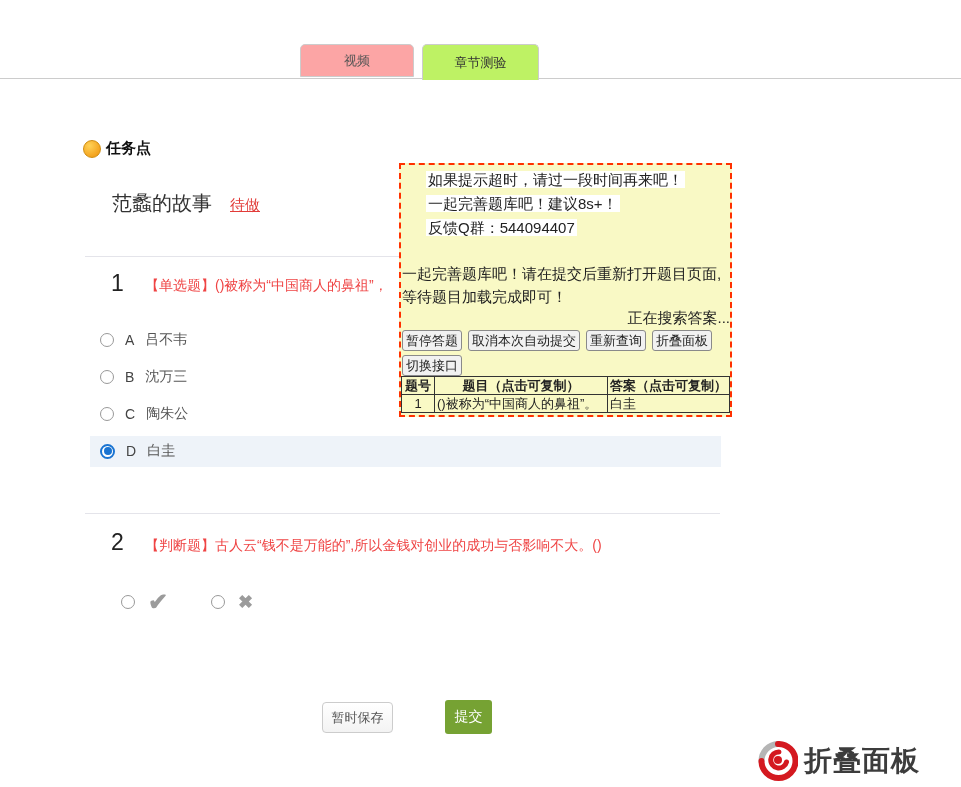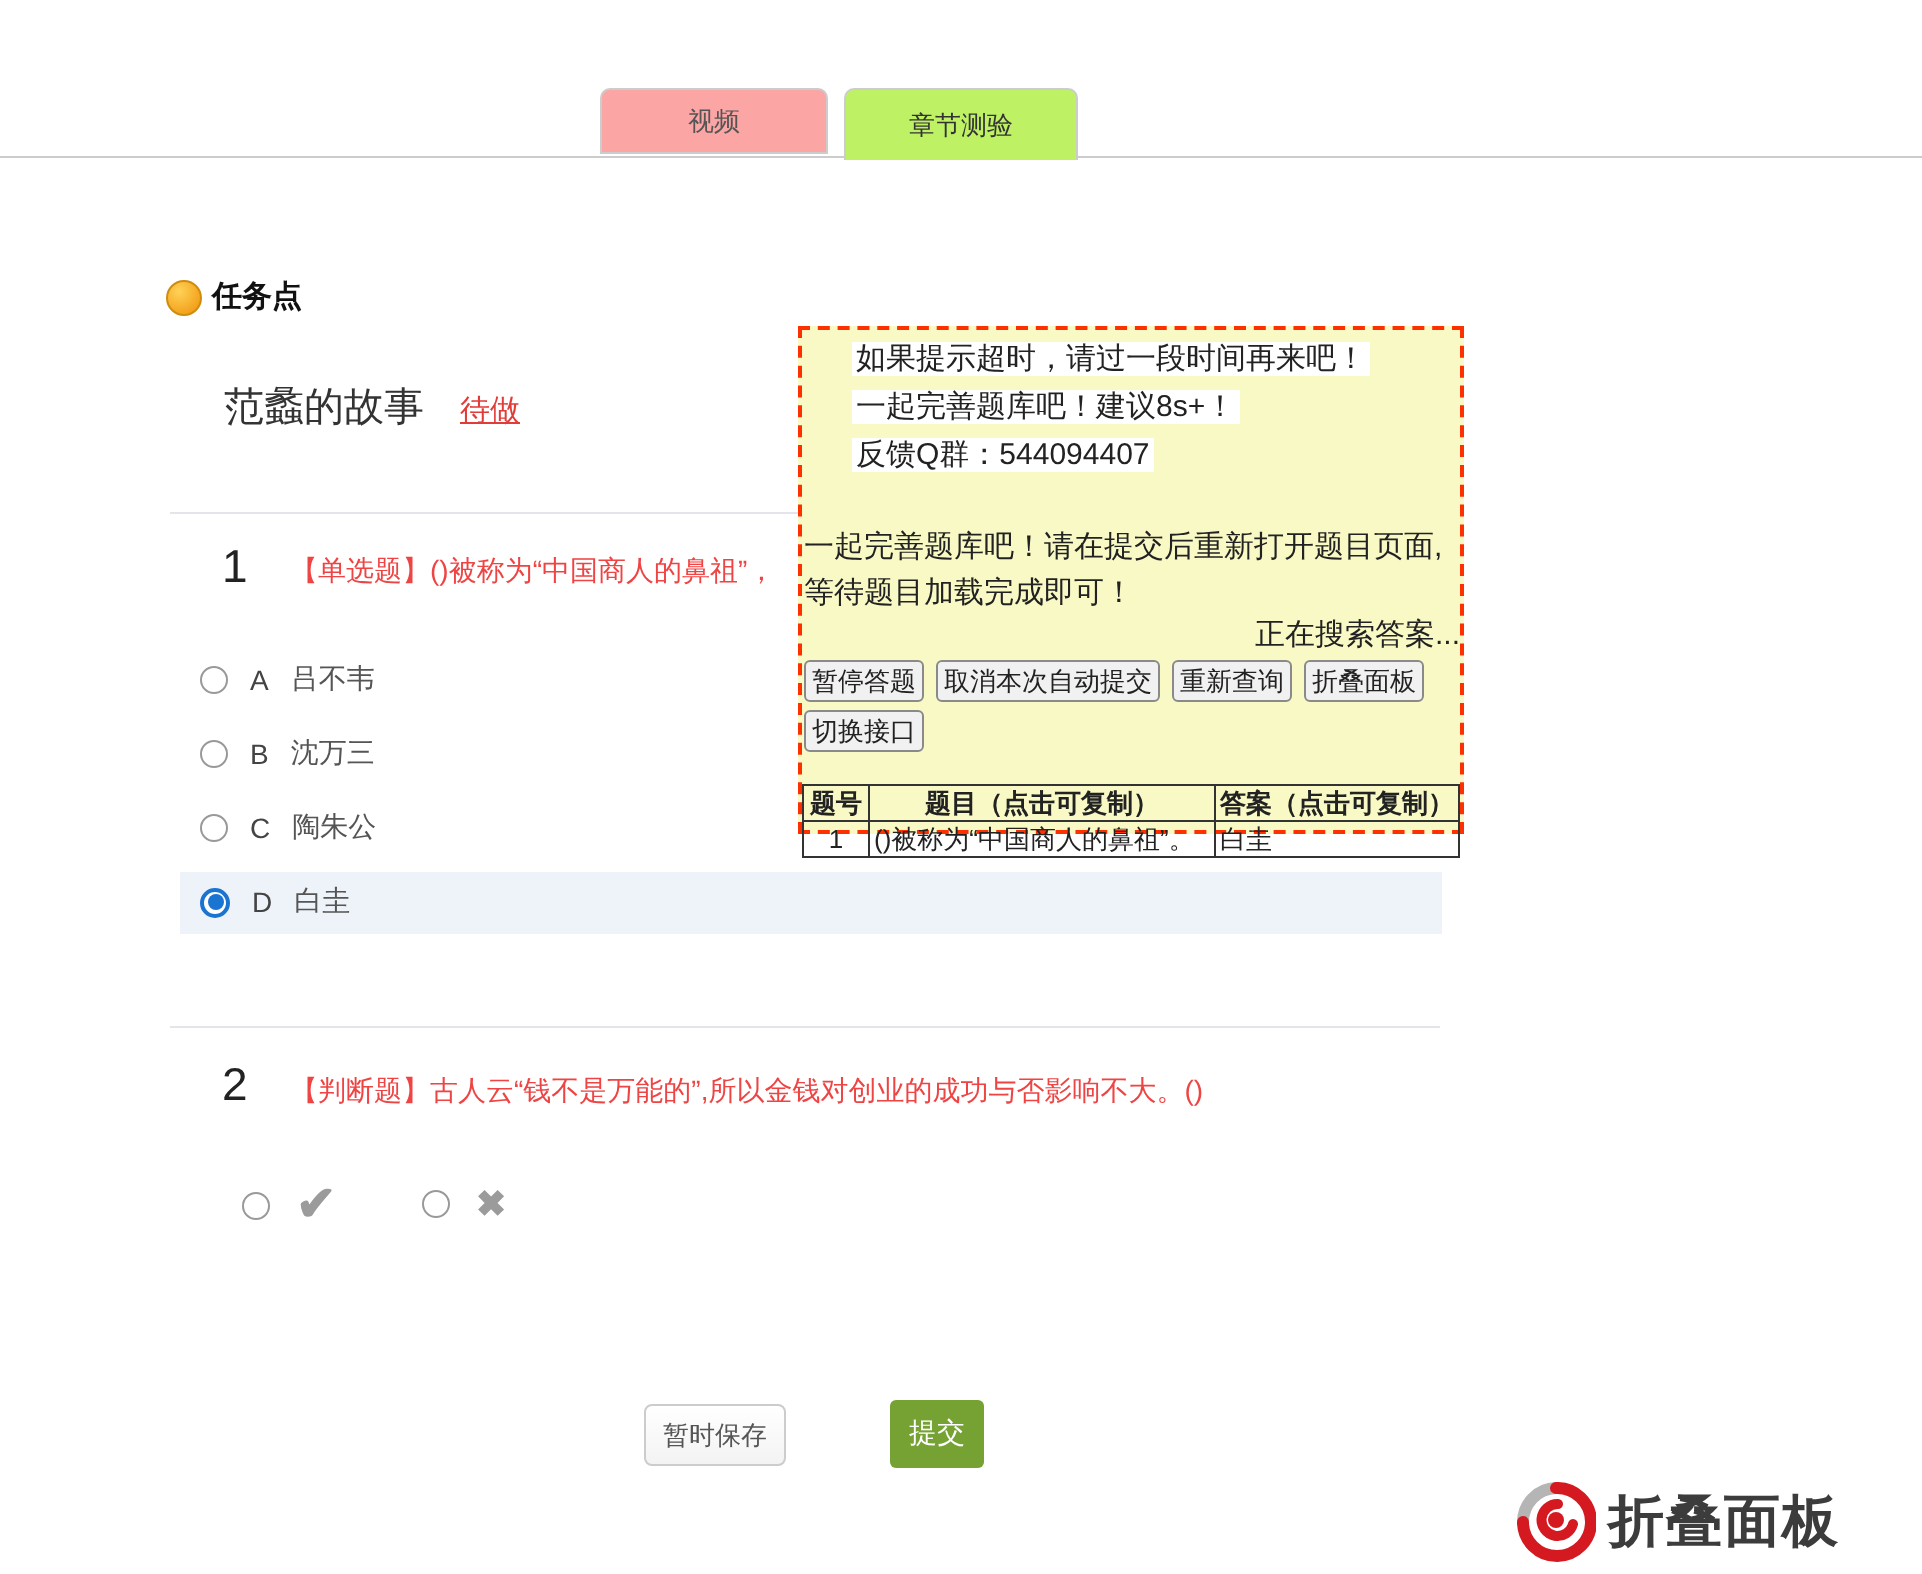--- a/index.html
+++ b/index.html
@@ -66,21 +66,21 @@
   .panel .msgs { margin-left:25px; }
   .panel .msg { line-height:24px; white-space:nowrap; }
   .panel .msg span { background:#fff; padding:0 2px; }
   .panel .info { margin-top:22px; line-height:23px; margin-left:1px; }
   .panel .status-line { line-height:19px; margin-left:1px;text-align:right; }
   .panel .btns { margin-top:3px; margin-left:1px; display:flex; flex-wrap:wrap;
                  gap:4px 6px; width:322px; }
   .panel .btns button { font-size:13px; padding:1px 3px; background:#f1f1f1;
                         border:1px solid #8a8a8a; border-radius:3px; color:#222;
                         font-family:Liberation Serif, serif; cursor:pointer; line-height:17px; }
-  .panel table { border-collapse:collapse; width:329px; margin-top:16px; font-size:13px; color:#222; }
+  .panel table { border-collapse:collapse; width:329px; margin-top:0; font-size:13px; color:#222; }
   .panel th, .panel td { border:1px solid #333; padding:0 2px; line-height:17px; font-weight:normal; }
   .panel th { font-weight:bold; text-align:center; }
   .panel .col-no { width:28px; text-align:center; }
   .panel .col-q  { width:168px; }
   .panel td.col-q, .panel td.col-a { cursor:pointer; }
 
   
   .watermark { position:absolute; left:758px; top:741px; display:flex; align-items:center; gap:6px; }
   .wm-text { font-size:28px; font-weight:800; color:#3c3c3c; letter-spacing:1px; }
 </style>

